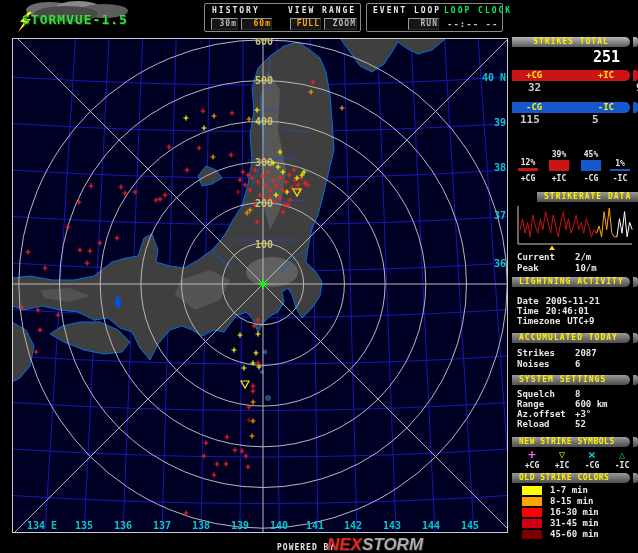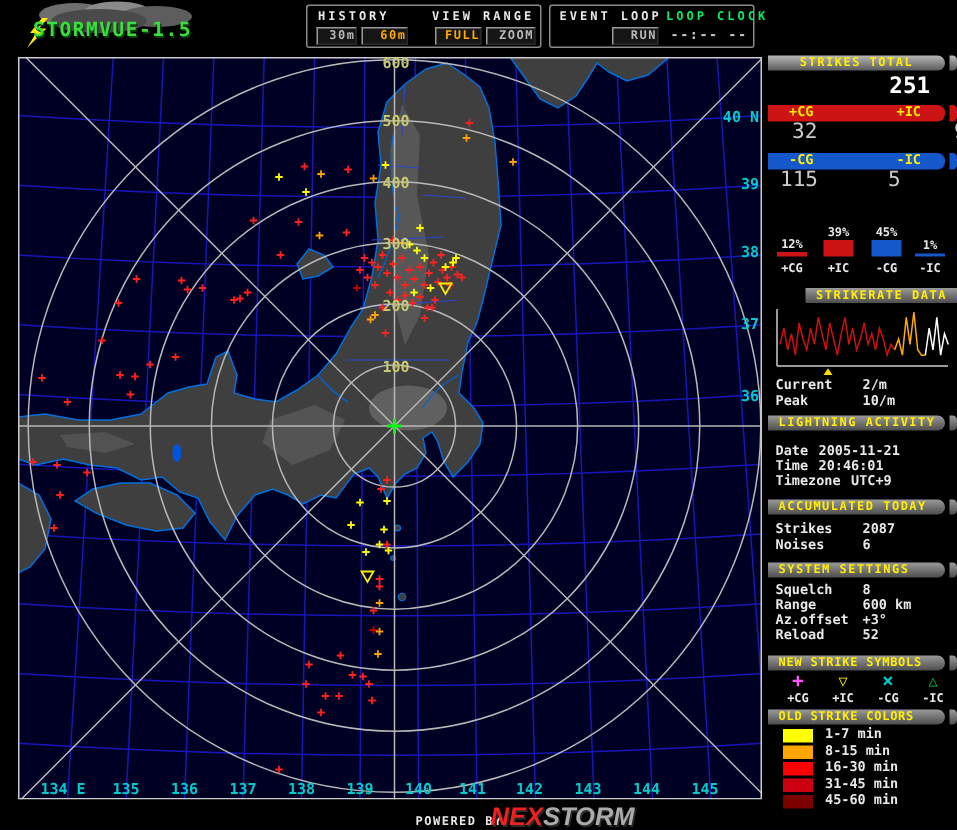--- a/index.html
+++ b/index.html
@@ -23,21 +23,21 @@
   #sidebar{position:absolute;left:512px;top:0;width:126px;height:553px;}
   .shead{position:absolute;left:0;width:126px;height:10px;}
   .shead .hmain{position:absolute;left:0;top:0;width:118px;height:10px;background:linear-gradient(#9a9a9a,#4d4d4d);
        border-radius:0 5px 5px 0;color:#ffee00;font-size:8px;font-weight:bold;letter-spacing:1px;line-height:10px;
        padding-left:7px;white-space:nowrap;overflow:hidden;}
   .shead .hcap{position:absolute;right:0;top:0;width:5px;height:10px;background:linear-gradient(#9a9a9a,#4d4d4d);border-radius:0 3px 3px 0;}
   .cgbar{position:absolute;left:0;width:126px;height:11px;}
   .cgbar .bmain{position:absolute;left:0;top:0;width:118px;height:11px;border-radius:0 5px 5px 0;display:flex;justify-content:space-between;
        padding:0 16px 0 14px;color:#ffee00;font-size:9px;font-weight:bold;line-height:11px;}
   .cgbar .bcap{position:absolute;right:0;top:0;width:5px;height:11px;border-radius:0 3px 3px 0;}
-  .valrow{position:absolute;left:0;width:126px;height:12px;color:#cccccc;font-size:14px;font-weight:normal;line-height:12px;}
+  .valrow{position:absolute;left:0;width:126px;height:12px;color:#cccccc;font-size:11px;font-weight:bold;line-height:12px;}
   .srow{position:absolute;left:5px;width:121px;height:10px;color:#e8e8e8;font-size:9px;font-weight:bold;line-height:10px;white-space:nowrap;display:flex;}
   .srow .lab{display:inline-block;width:58px;}
   .pct-col{position:absolute;width:28px;display:flex;flex-direction:column;align-items:center;justify-content:flex-end;}
   .pct-col .pct-txt{font-size:8px;font-weight:bold;color:#e8e8e8;margin-bottom:1px;}
   .pct-col .pct-bar{width:20px;}
   .pct-lab{position:absolute;top:174px;width:28px;text-align:center;color:#e8e8e8;font-size:8px;font-weight:bold;}
   .sym-col{position:absolute;width:28px;text-align:center;font-weight:bold;}
   .oc-row{position:absolute;left:0;width:126px;height:10px;}
   .oc-row .sw{position:absolute;left:10px;top:0;width:20px;height:9px;}
   .oc-row .oc-lab{position:absolute;left:38px;top:0;font-size:9px;font-weight:bold;color:#e8e8e8;line-height:9px;white-space:nowrap;}

